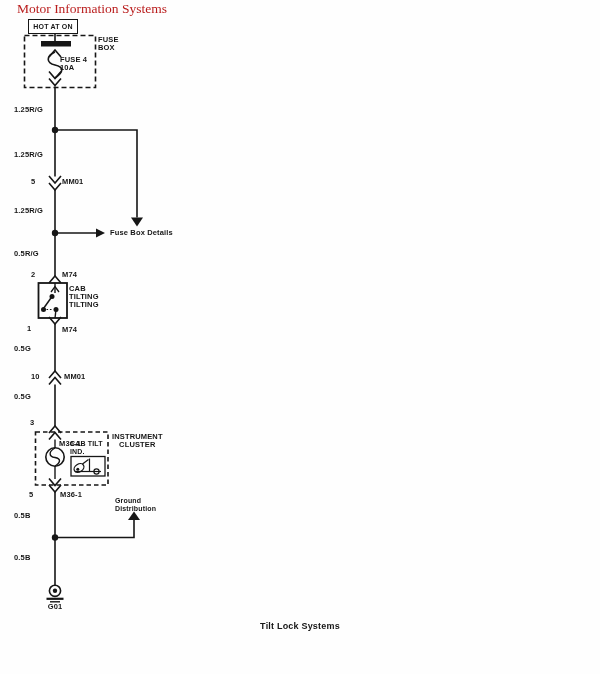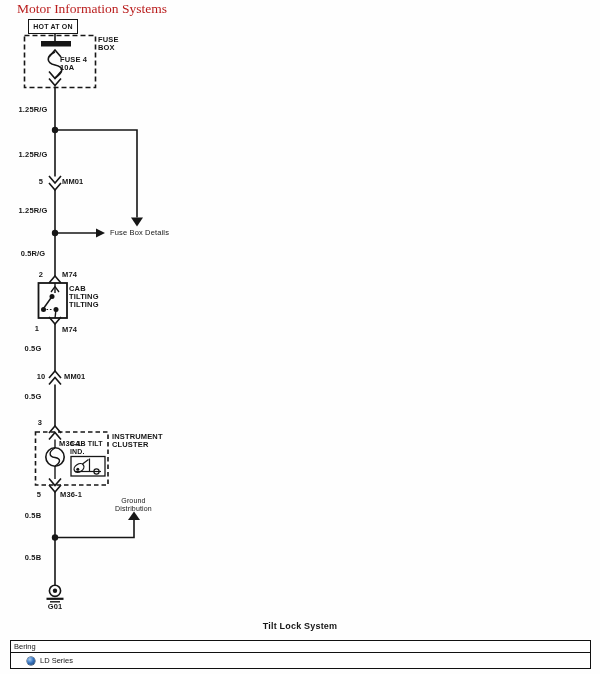--- a/index.html
+++ b/index.html
@@ -2,22 +2,22 @@
 <html><head>
 <meta charset="utf-8">
 <style>
   html,body{margin:0;padding:0;background:#ffffff;}
   #page{position:relative;width:600px;height:674px;background:#fefefe;overflow:hidden;
         font-family:"Liberation Sans",sans-serif;color:#161616;}
   #title{position:absolute;left:17px;top:1px;font:13.5px "Liberation Serif",serif;color:#b91c1c;}
   svg{position:absolute;left:0;top:0;}
   .lbl{position:absolute;font:bold 7.5px "Liberation Sans",sans-serif;color:#161616;
        white-space:nowrap;letter-spacing:.15px;line-height:8px;}
-  .reg{font-weight:normal;text-align:center;}
-  .rt{text-align:center;}
+  .reg{font-weight:bold;}
+  .rt{text-align:left;}
   .multiline span{display:block;}
   #hotbox{position:absolute;left:28px;top:19px;width:48px;height:13px;border:1.4px solid #161616;
           display:flex;align-items:center;justify-content:center;font:bold 7px "Liberation Sans",sans-serif;
           letter-spacing:.2px;background:#fff;}
   #caption{position:absolute;left:0;top:621px;width:600px;text-align:center;
            font:bold 9px "Liberation Sans",sans-serif;letter-spacing:.2px;}
   #footer{position:absolute;left:10px;top:640px;width:579px;height:27px;border:1.6px solid #111;
           background:#fff;}
   #footer .row1{height:9.5px;border-bottom:1.2px solid #111;padding:1px 0 0 3px;
                 font:7.5px "Liberation Sans",sans-serif;}
@@ -150,33 +150,26 @@
   <div class="lbl reg multiline" style="left:115px;top:496.5px;font-size:7px;">
     <span>Ground</span>
     <span>Distribution</span>
   </div>
 
   <div class="lbl multiline" style="left:69px;top:284.5px;">
     <span>CAB</span>
     <span>TILTING</span>
     <span>TILTING</span>
   </div>
-  <div class="lbl multiline" style="left:112px;top:432.5px;">
+  <div class="lbl multiline" style="left:112px;top:432.5px;text-align:center;">
     <span>INSTRUMENT</span>
     <span>CLUSTER</span>
   </div>
   <div class="lbl multiline" style="left:70px;top:439.5px;font-size:7px;">
     <span>CAB TILT</span>
     <span>IND.</span>
   </div>
   <div class="lbl" style="left:45px;top:603px;width:20px;text-align:center;">G01</div>
 
-  <div id="caption">Tilt Lock System</div>
+  <div id="caption">Tilt Lock Systems</div>
 
-  <div id="footer">
-    <div class="row1">Bering</div>
-    <div class="row2">
-      <span class="globe"></span>
-      <span>LD Series</span>
-    </div>
-  </div>
 
 </div>
 
 </body></html>

